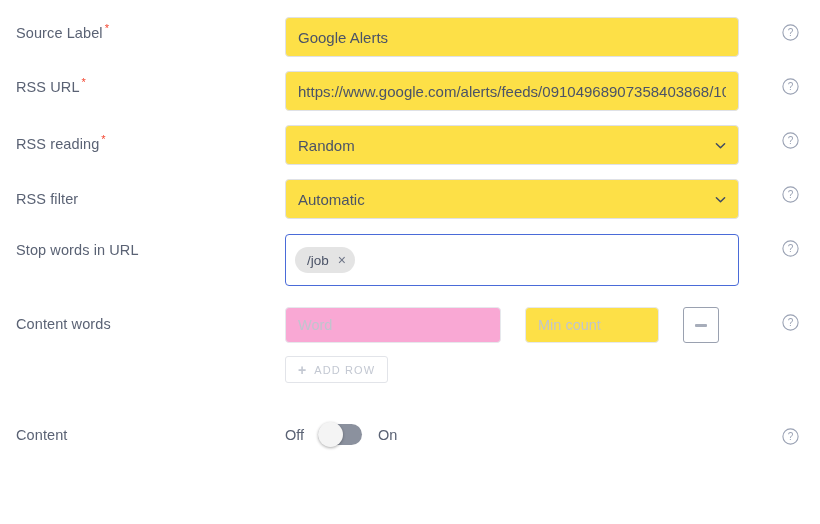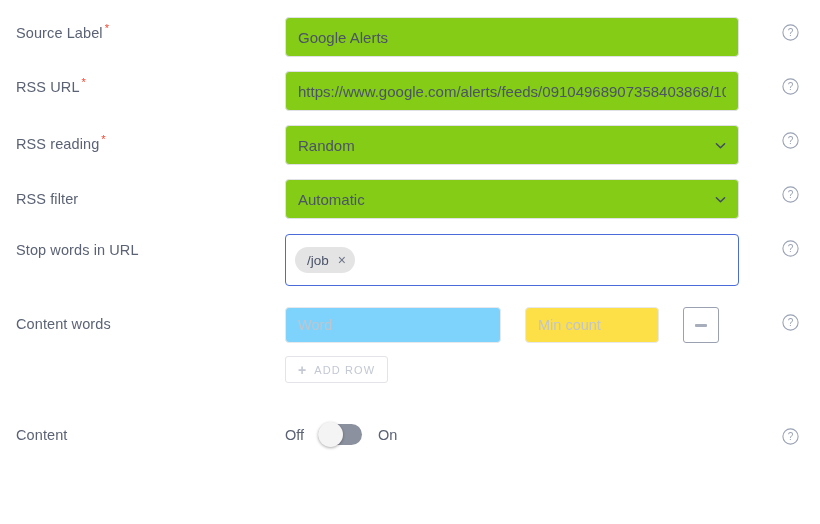--- a/index.html
+++ b/index.html
@@ -52,21 +52,21 @@
     left: 285px;
   }
 
   
   .textinput, .selectbox {
     box-sizing: border-box;
     width: 454px;
     height: 40px;
     border: 1px solid #dfe1e6;
     border-radius: 4px;
-    background: #84cc16;
+    background: #fde047;
     font-family: "Liberation Sans", sans-serif;
     font-size: 15px;
     color: #4b5367;
     padding: 0 12px;
     outline: none;
     display: block;
   }
   .textinput::placeholder { color: #b9bec9; }
 
   .selectwrap {
@@ -132,21 +132,21 @@
     width: 216px;
     height: 36px;
     box-sizing: border-box;
     border: 1px solid #e6e8ec;
     border-radius: 4px;
     font-family: "Liberation Sans", sans-serif;
     font-size: 14.5px;
     color: #4b5367;
     padding: 0 12px;
     outline: none;
-    background: #7dd3fc;
+    background: #f9a8d4;
   }
   .cw-count {
     width: 134px;
     height: 36px;
     box-sizing: border-box;
     border: 1px solid #e6e8ec;
     border-radius: 4px;
     font-family: "Liberation Sans", sans-serif;
     font-size: 14.5px;
     color: #4b5367;

